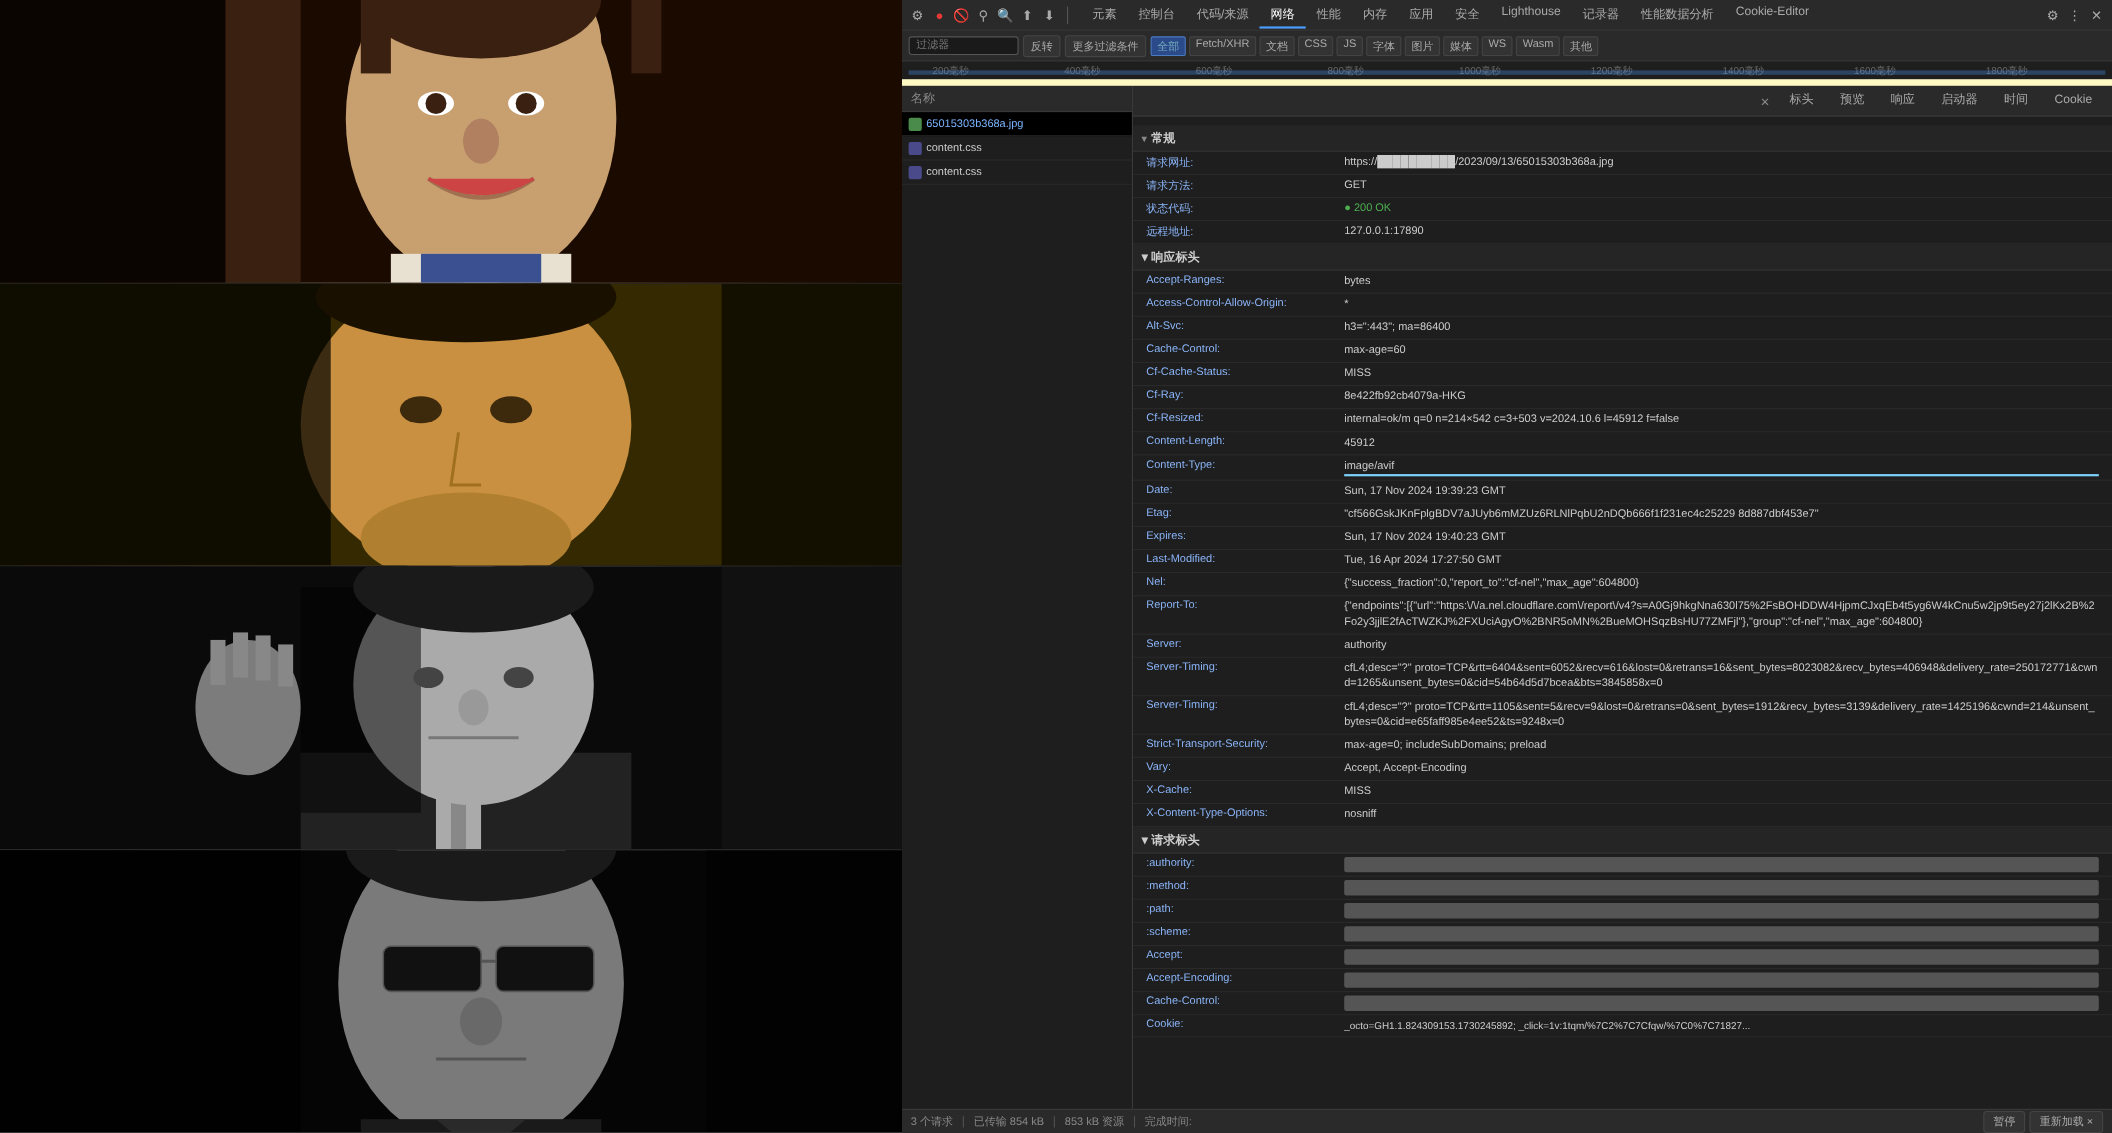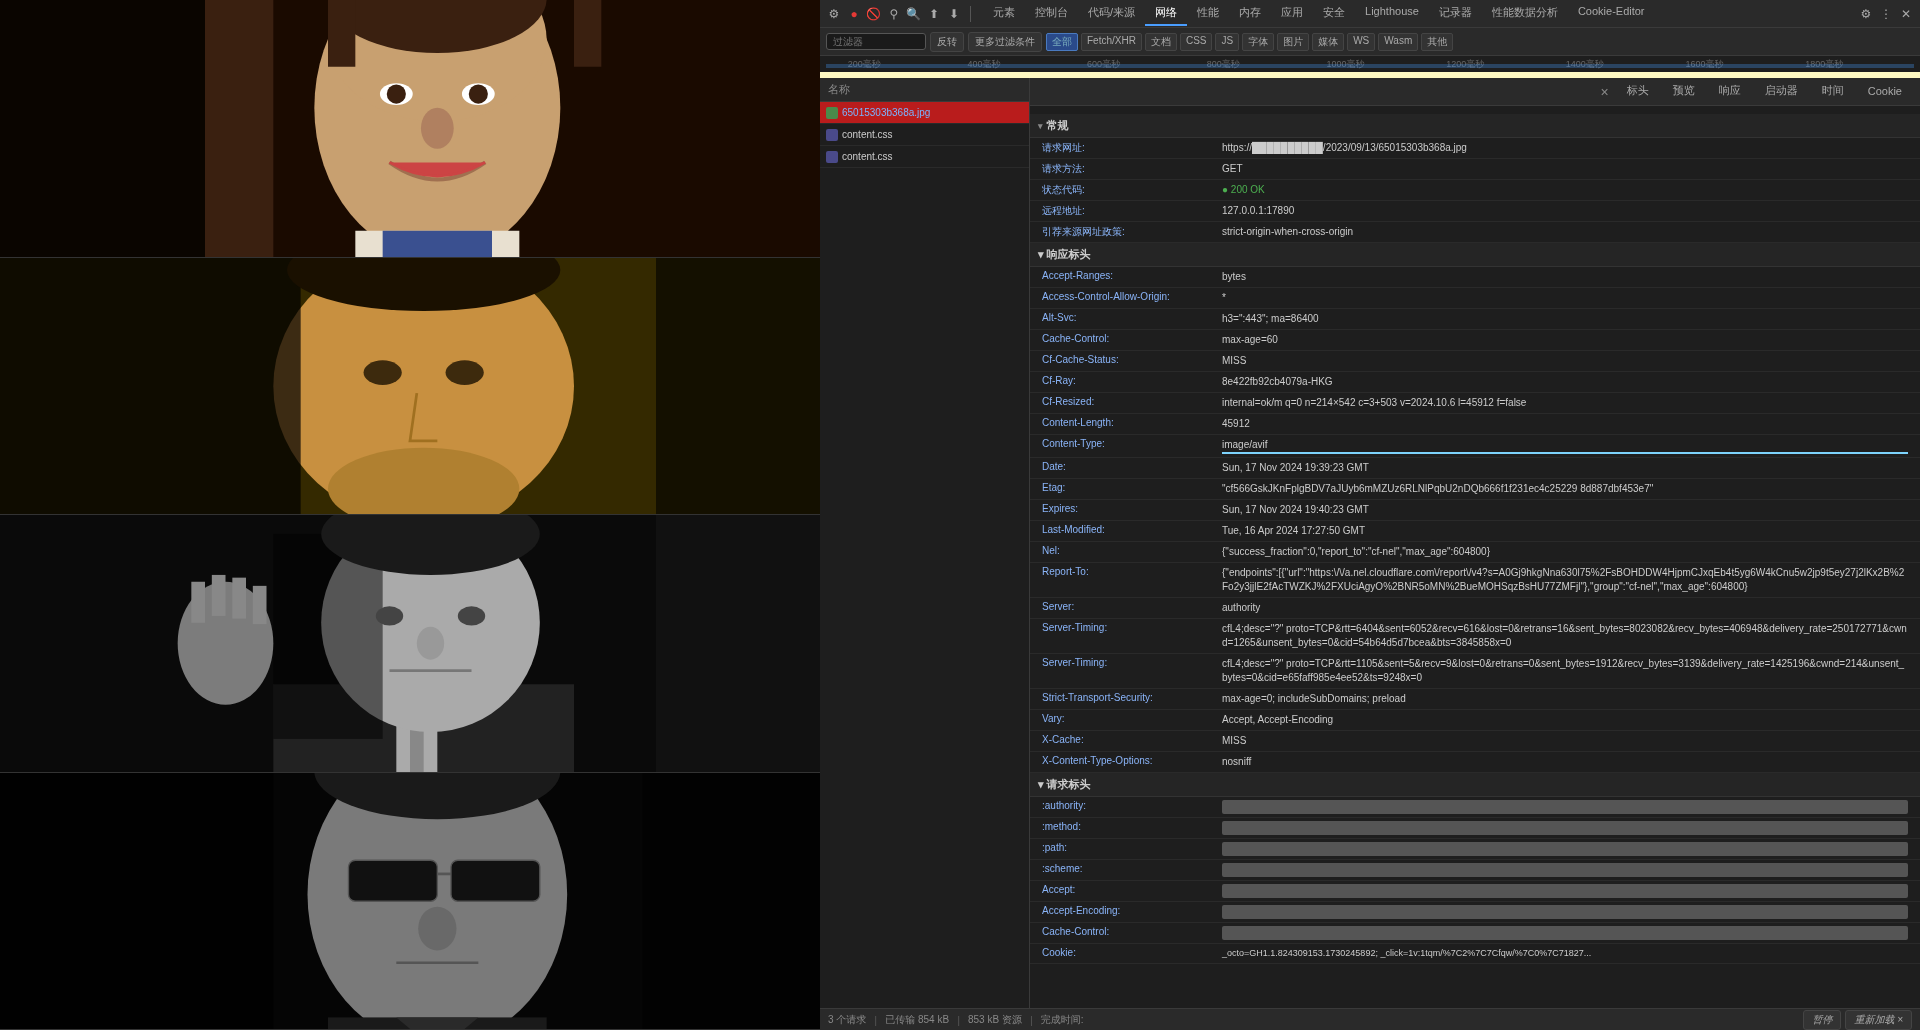--- a/index.html
+++ b/index.html
@@ -192,21 +192,21 @@
     }
     .request-item {
       height: 22px;
       display: flex;
       align-items: center;
       padding: 0 6px;
       cursor: pointer;
       border-bottom: 1px solid #2a2a2a;
       gap: 4px;
     }
-    .request-item.selected { background: #b91c1c; }
+    .request-item.selected { background: #000000; }
     .request-item-icon {
       width: 12px; height: 12px;
       border-radius: 2px;
       flex-shrink: 0;
     }
     .icon-img { background: #4a8a4a; }
     .icon-css { background: #4a4a8a; }
     .request-name {
       font-size: 10px;
       color: #ccc;
@@ -328,21 +328,20 @@
       gap: 4px;
     }
     .status-btn {
       padding: 2px 8px;
       background: #333;
       border: 1px solid #444;
       border-radius: 3px;
       font-size: 10px;
       color: #aaa;
       cursor: pointer;
-      font-style: italic;
     }
   </style>
 </head>
 <body>
 
 <div class="left-panel">
   <div class="image-slot">
     <div class="img-placeholder face-1" style="position:relative; width:100%; height:100%;">
 
       <svg width="100%" height="100%" viewBox="0 0 600 250" preserveAspectRatio="xMidYMid slice">
@@ -573,24 +572,20 @@
           <span class="kv-val">GET</span>
         </div>
         <div class="kv-row">
           <span class="kv-key">状态代码:</span>
           <span class="kv-val green">● 200 OK</span>
         </div>
         <div class="kv-row">
           <span class="kv-key">远程地址:</span>
           <span class="kv-val">127.0.0.1:17890</span>
         </div>
-        <div class="kv-row">
-          <span class="kv-key">引荐来源网址政策:</span>
-          <span class="kv-val">strict-origin-when-cross-origin</span>
-        </div>
 
         <div class="section-header">
           <span>▾ 响应标头</span>
         </div>
         <div class="kv-row">
           <span class="kv-key">Accept-Ranges:</span>
           <span class="kv-val">bytes</span>
         </div>
         <div class="kv-row">
           <span class="kv-key">Access-Control-Allow-Origin:</span>

